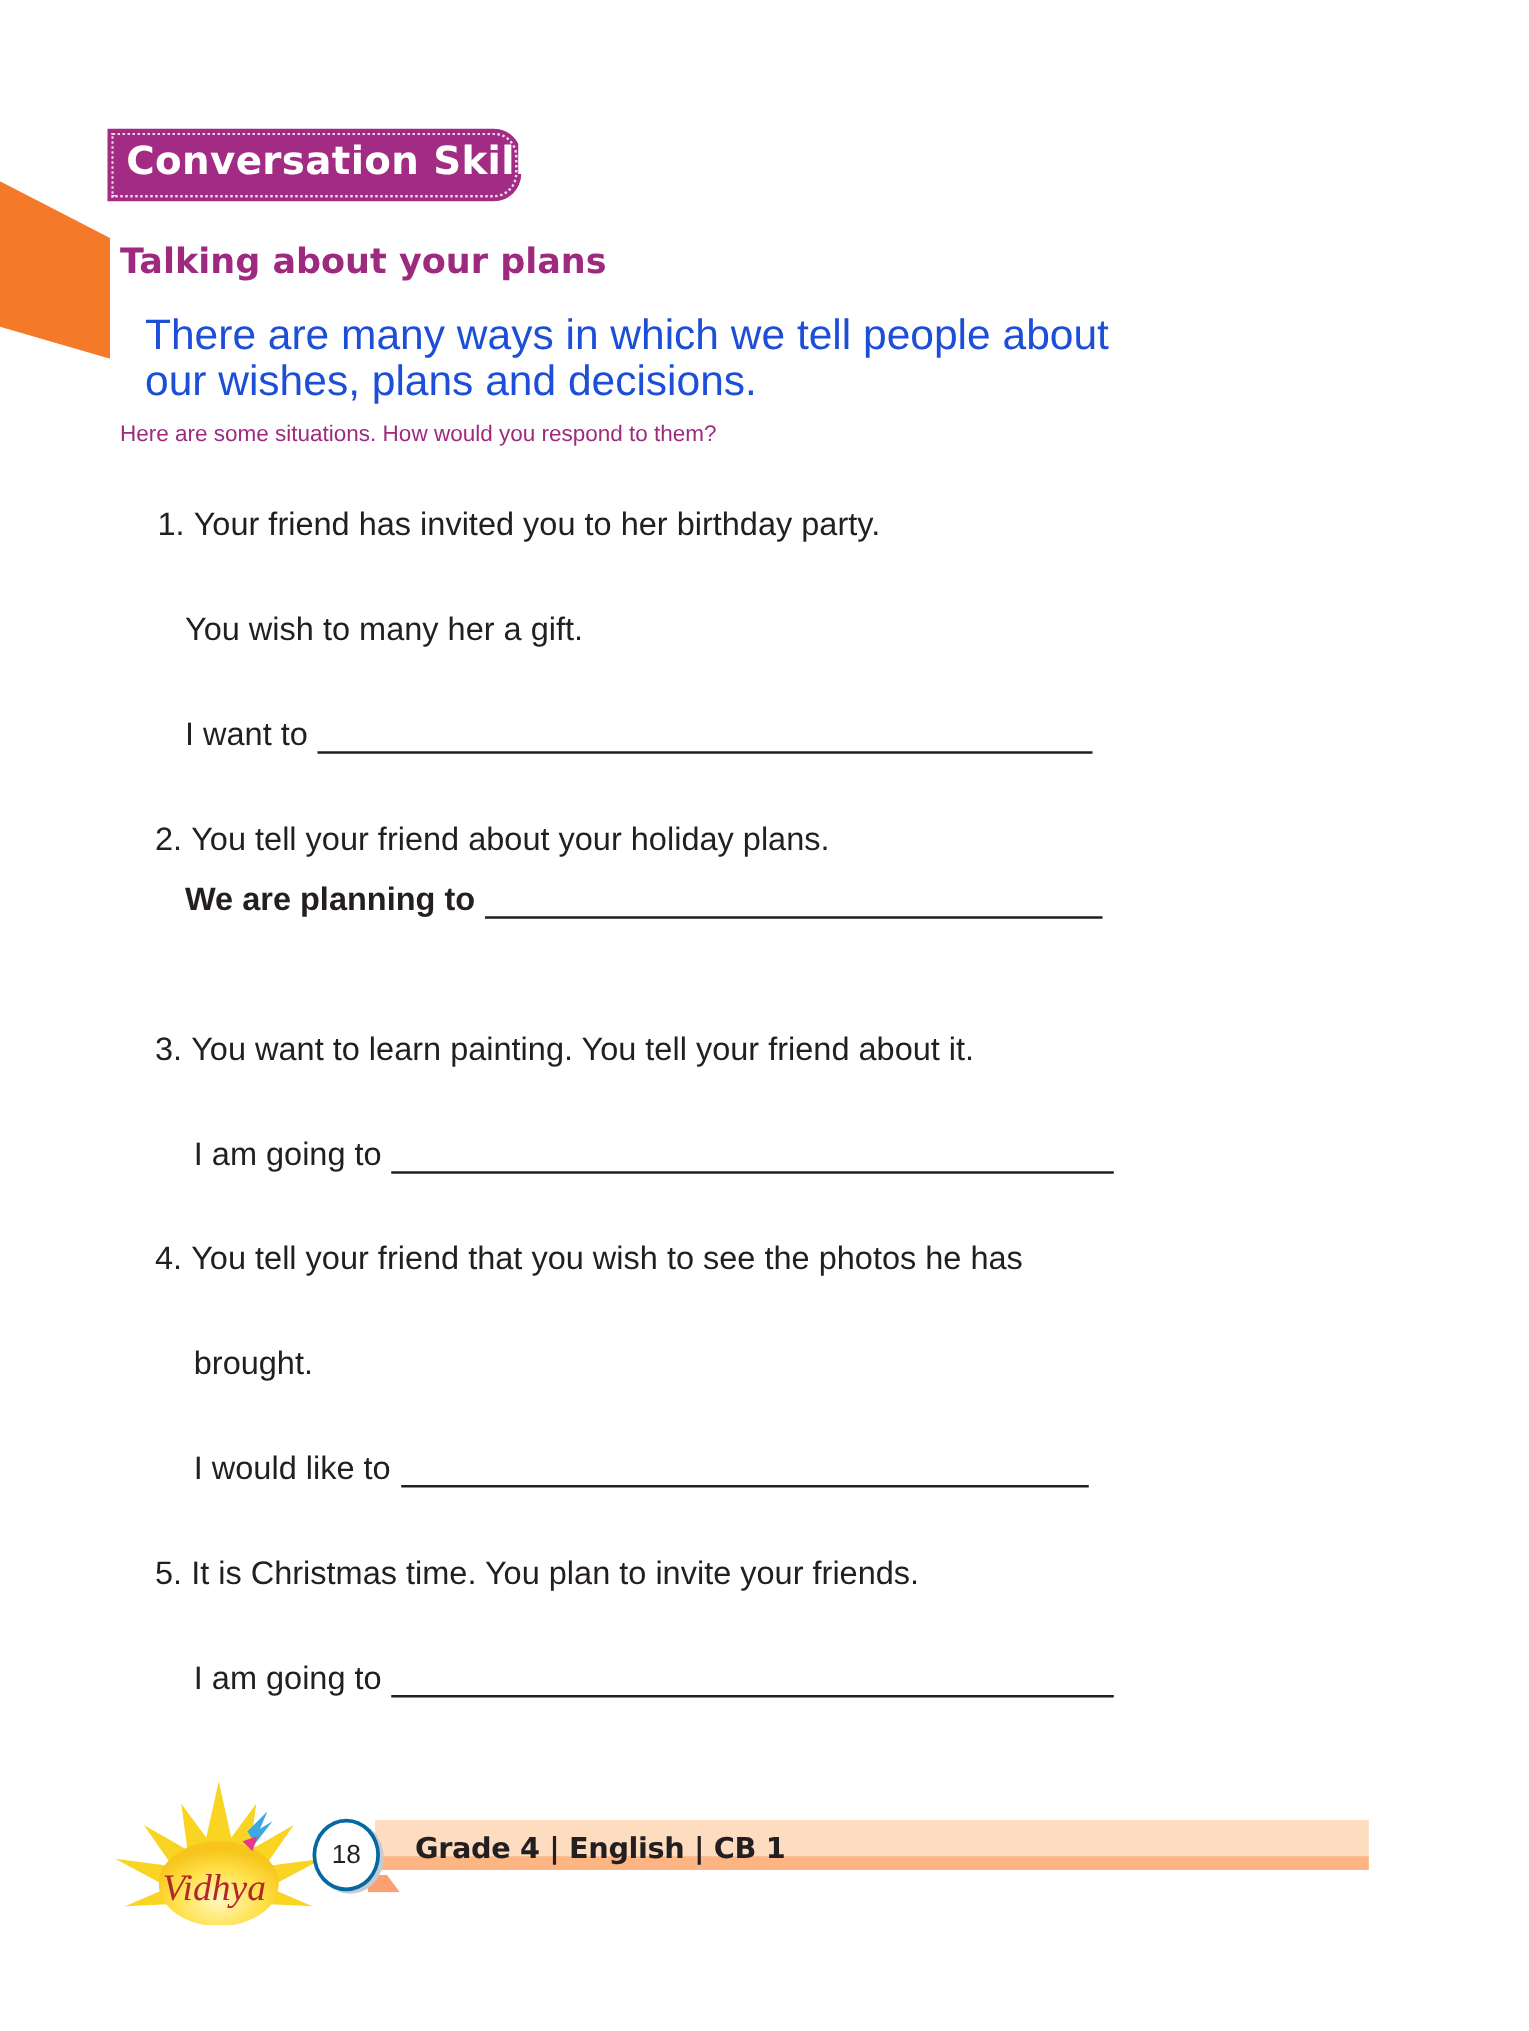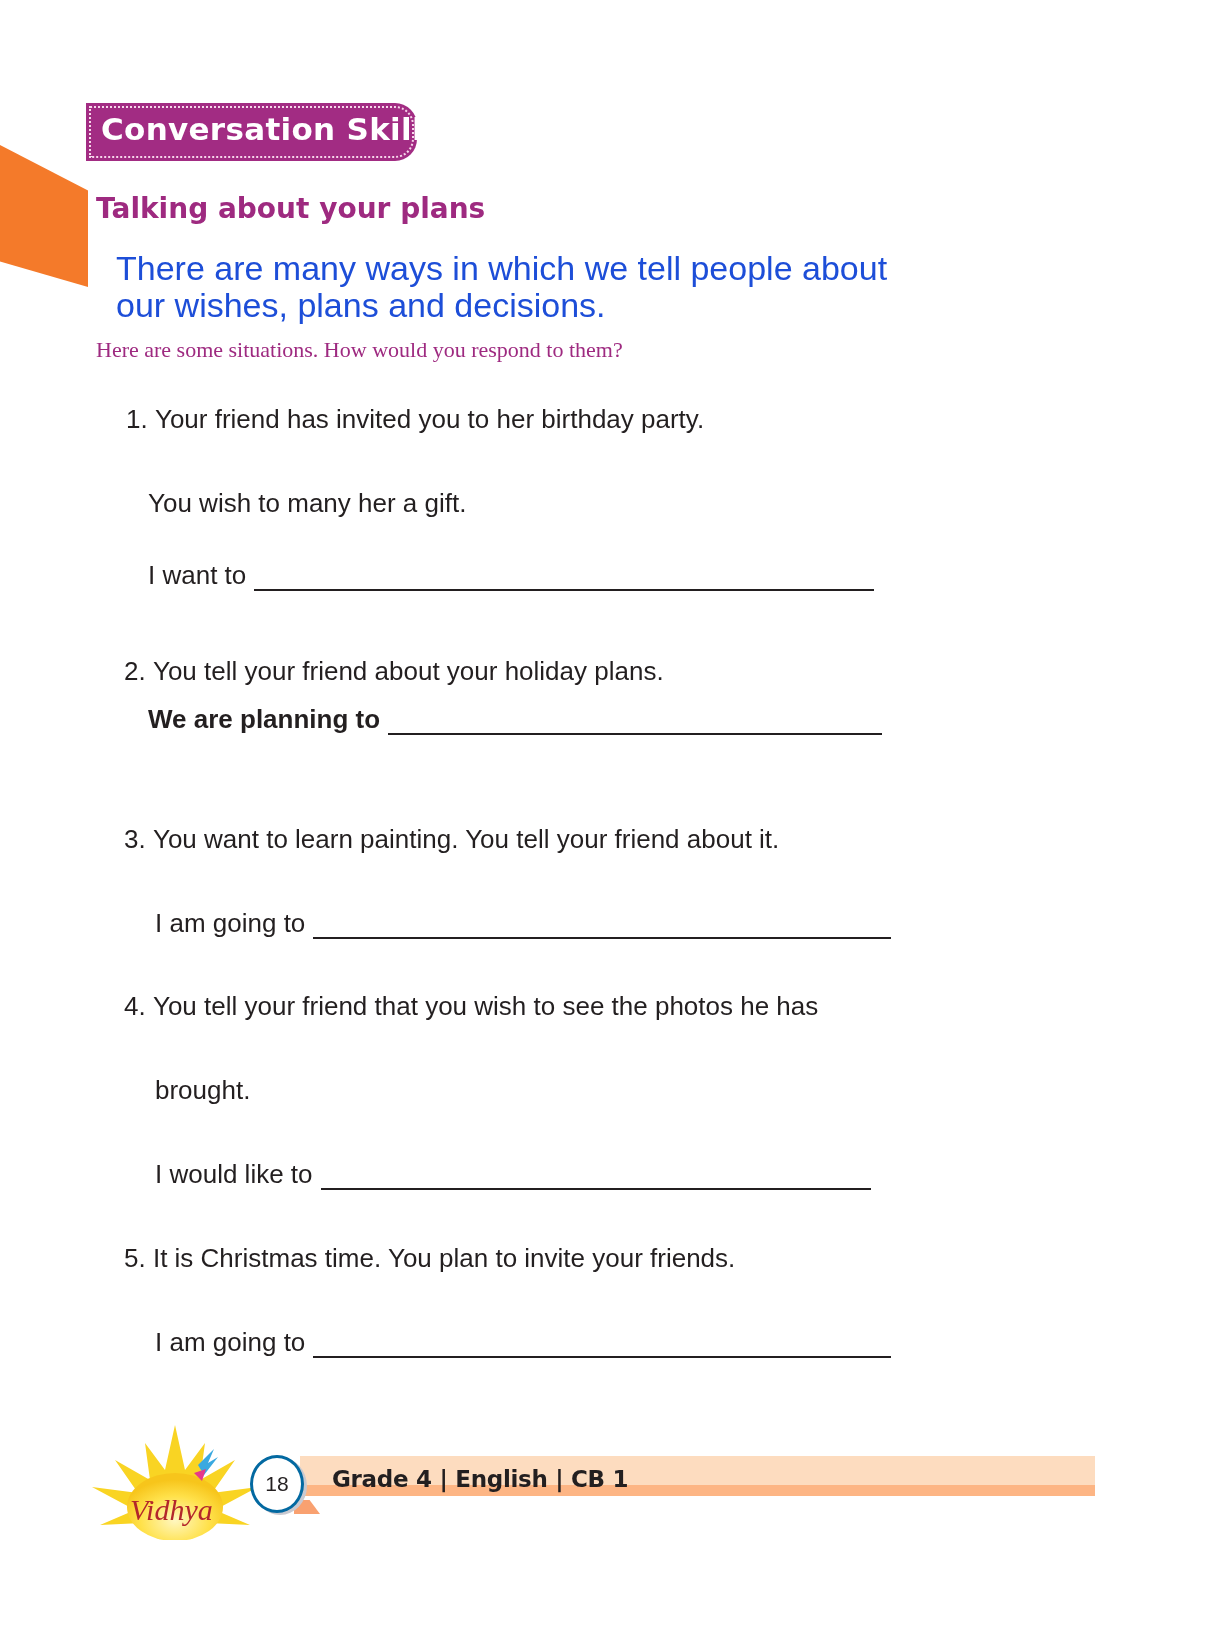--- a/index.html
+++ b/index.html
@@ -35,21 +35,21 @@
       font-family: "DejaVu Sans", sans-serif; white-space: nowrap;
     }
 
     .intro {
       position: absolute; left: 116px; top: 250px; width: 800px;
       font-size: 34px; line-height: 37px; color: #1d4ed8;
     }
 
     .prompt {
       position: absolute; left: 96px; top: 337px;
-      font-size: 22px; color: #9e2a80; white-space: nowrap; font-family: Liberation Serif, serif;
+      font-size: 18px; color: #9e2a80; white-space: nowrap;
     }
 
     .line {
       position: absolute; font-size: 26px; color: #231f20; white-space: nowrap;
       display: flex; align-items: flex-end;
     }
     .blank {
       display: inline-block; border-bottom: 2.5px solid #231f20;
       height: 22px; margin-left: 8px;
     }
@@ -93,21 +93,21 @@
 <div class="heading">Talking about your plans</div>
 
 <div class="intro">There are many ways in which we tell people about our wishes, plans and decisions.</div>
 
 <div class="prompt">Here are some situations. How would you respond to them?</div>
 
 <div class="line" style="left:126px; top:404px;">
   <span>1.</span>&nbsp;<span>Your friend has invited you to her birthday party.</span>
 </div>
 <div class="line" style="left:148px; top:488px;">You wish to many her a gift.</div>
-<div class="line" style="left:148px; top:560px;">
+<div class="line" style="left:148px; top:572px;">
   <span>I want to</span>
   <span class="blank" style="width:620px;"></span>
 </div>
 
 <div class="line" style="left:124px; top:656px;">
   <span>2.</span>&nbsp;<span>You tell your friend about your holiday plans.</span>
 </div>
 <div class="line" style="left:148px; top:704px;font-weight:bold;">
   <span>We are planning to</span>
   <span class="blank" style="width:494px;"></span>

